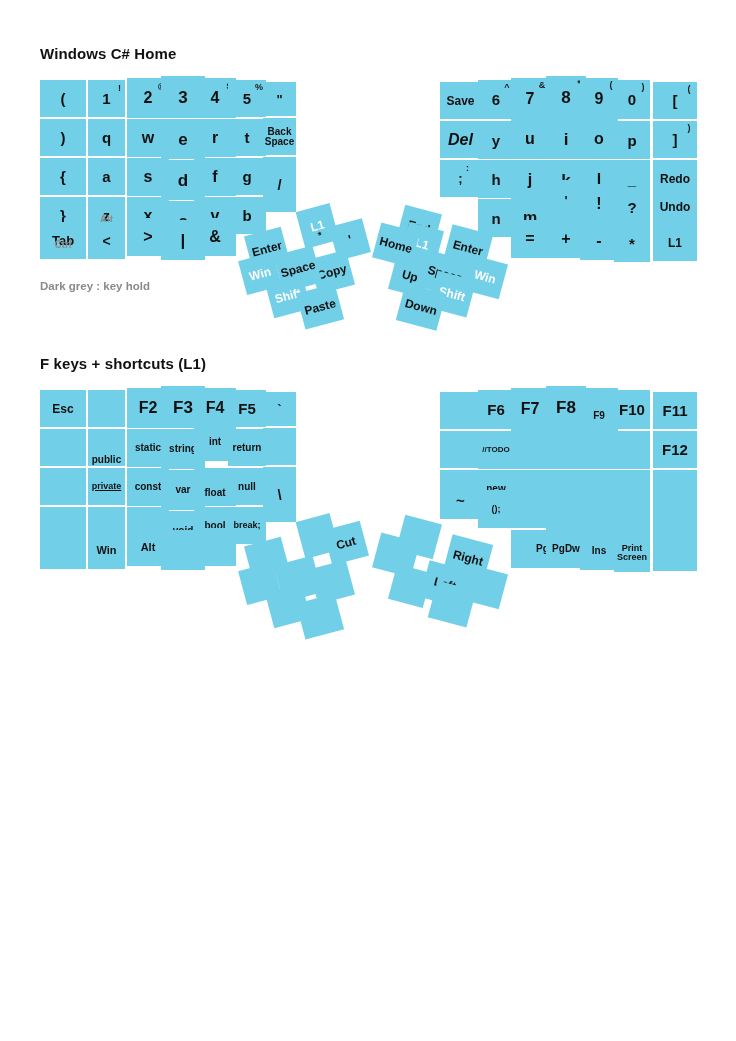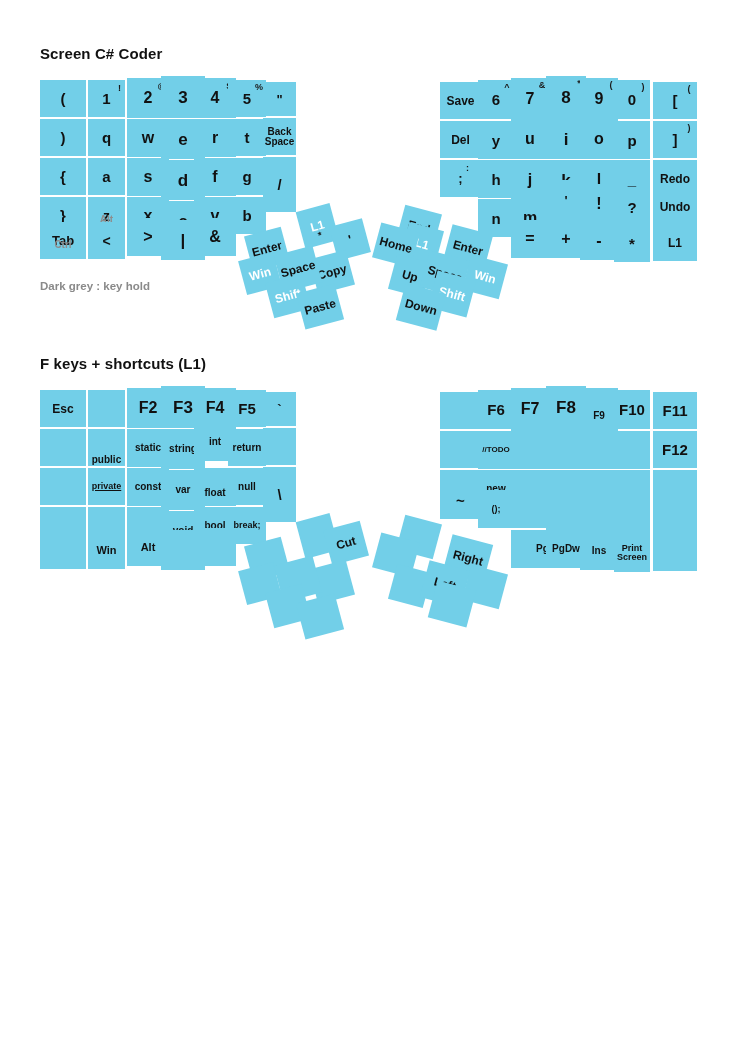--- a/index.html
+++ b/index.html
@@ -48,21 +48,21 @@
     font-weight:bold;
   }
   .grey{color:#8d8d8d !important;}
   .white{color:#ffffff !important;}
   .rot-l{transform:rotate(-15deg);transform-origin:center center;}
   .rot-r{transform:rotate(15deg);transform-origin:center center;}
 </style>
 </head>
 <body>
 
-<div class="layout-title" id="title-1">Screen C# Coder</div>
+<div class="layout-title" id="title-1">Windows C# Home</div>
 <div class="note">Dark grey : key hold</div>
 <div class="layout-title" id="title-2">F keys + shortcuts (L1)</div>
 
 <div id="keys-root">
     <div class="key" style="left: 40px; top: 80px; width: 46px; height: 37px;">
       <span class="main" style="font-size: 15px; line-height: 15px; top: 11px;">(</span>
     </div>
     <div class="key" style="left: 88px; top: 80px; width: 37px; height: 37px;">
       <span class="main" style="font-size: 15px; line-height: 15px; top: 11px;">1</span>
       <span class="sub" style="font-size: 9px; line-height: 9px; left: 26px; top: 4px; width: 11px;">!</span>
@@ -236,21 +236,21 @@
     </div>
     <div class="key" style="left: 614px; top: 80px; width: 36px; height: 39px;">
       <span class="main" style="font-size: 15px; line-height: 15px; top: 12px;">0</span>
       <span class="sub" style="font-size: 9px; line-height: 9px; left: 22px; top: 3px; width: 14px;">)</span>
     </div>
     <div class="key" style="left: 653px; top: 82px; width: 44px; height: 37px;">
       <span class="main" style="font-size: 15px; line-height: 15px; top: 11px;">[</span>
       <span class="sub" style="font-size: 9px; line-height: 9px; left: 28px; top: 3px; width: 16px;">(</span>
     </div>
     <div class="key" style="left: 440px; top: 121px; width: 41px; height: 37px;">
-      <span class="main" style="font-size: 12px; line-height: 12px; top: 12.5px;">Del</span>
+      <span class="main" style="font-size: 16px; line-height: 12px; top: 12.5px; font-style: italic;">Del</span>
     </div>
     <div class="key" style="left: 478px; top: 121px; width: 36px; height: 38px;">
       <span class="main" style="font-size: 15px; line-height: 15px; top: 11.5px;">y</span>
     </div>
     <div class="key" style="left: 511px; top: 119px; width: 38px; height: 40px;">
       <span class="main" style="font-size: 16px; line-height: 16px; top: 12px;">u</span>
     </div>
     <div class="key" style="left: 546px; top: 119px; width: 40px; height: 40px;">
       <span class="main" style="font-size: 17px; line-height: 17px; top: 11.5px;">i</span>
     </div>

